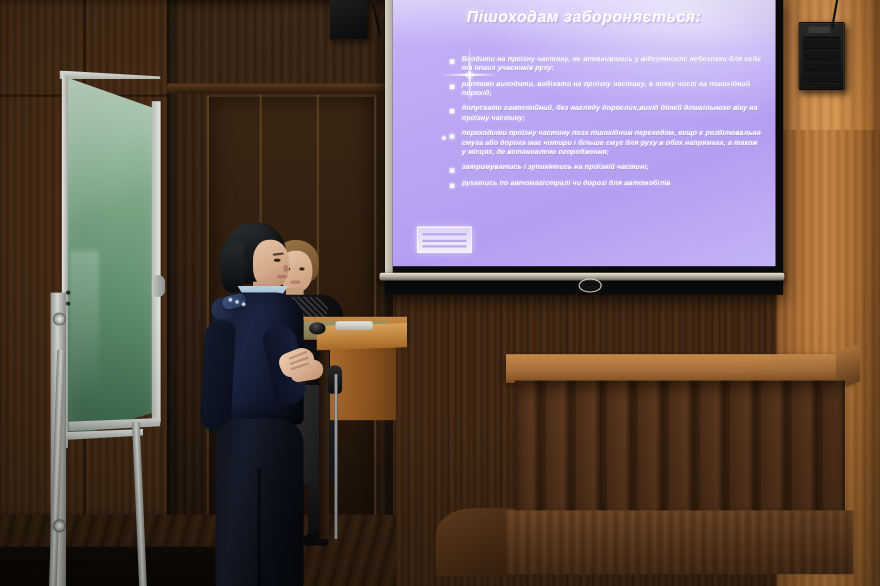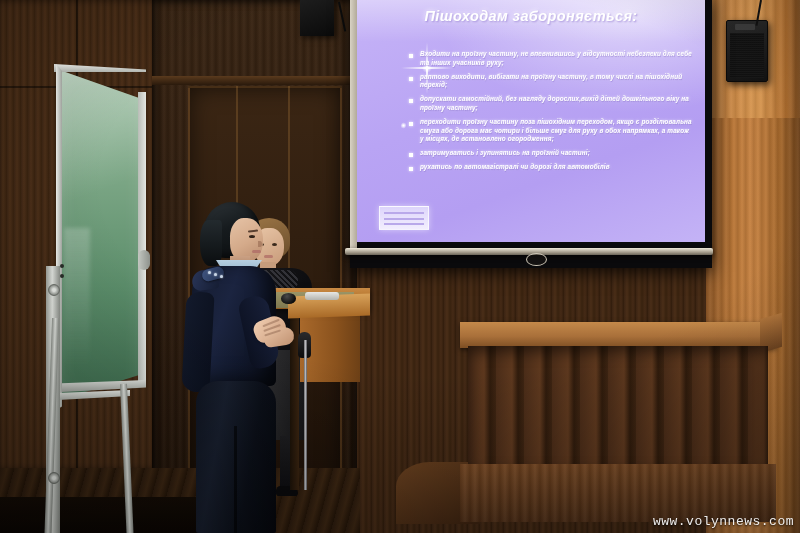--- a/index.html
+++ b/index.html
@@ -622,14 +622,13 @@
     <div class="pA-hand2"></div>
     <div class="pA-finger" style="left:84px;top:126px;width:18px;height:1.5px;transform:rotate(-22deg);"></div>
     <div class="pA-finger" style="left:85px;top:131px;width:18px;height:1.5px;transform:rotate(-20deg);"></div>
     <div class="pA-finger" style="left:86px;top:136px;width:17px;height:1.5px;transform:rotate(-18deg);"></div>
     <div class="pA-legs"></div>
     <div class="pA-leg-split"></div>
   </div>
 
   <div class="vignette"></div>
 
-  <div class="watermark">www.volynnews.com</div>
 </div>
 
 </body></html>

